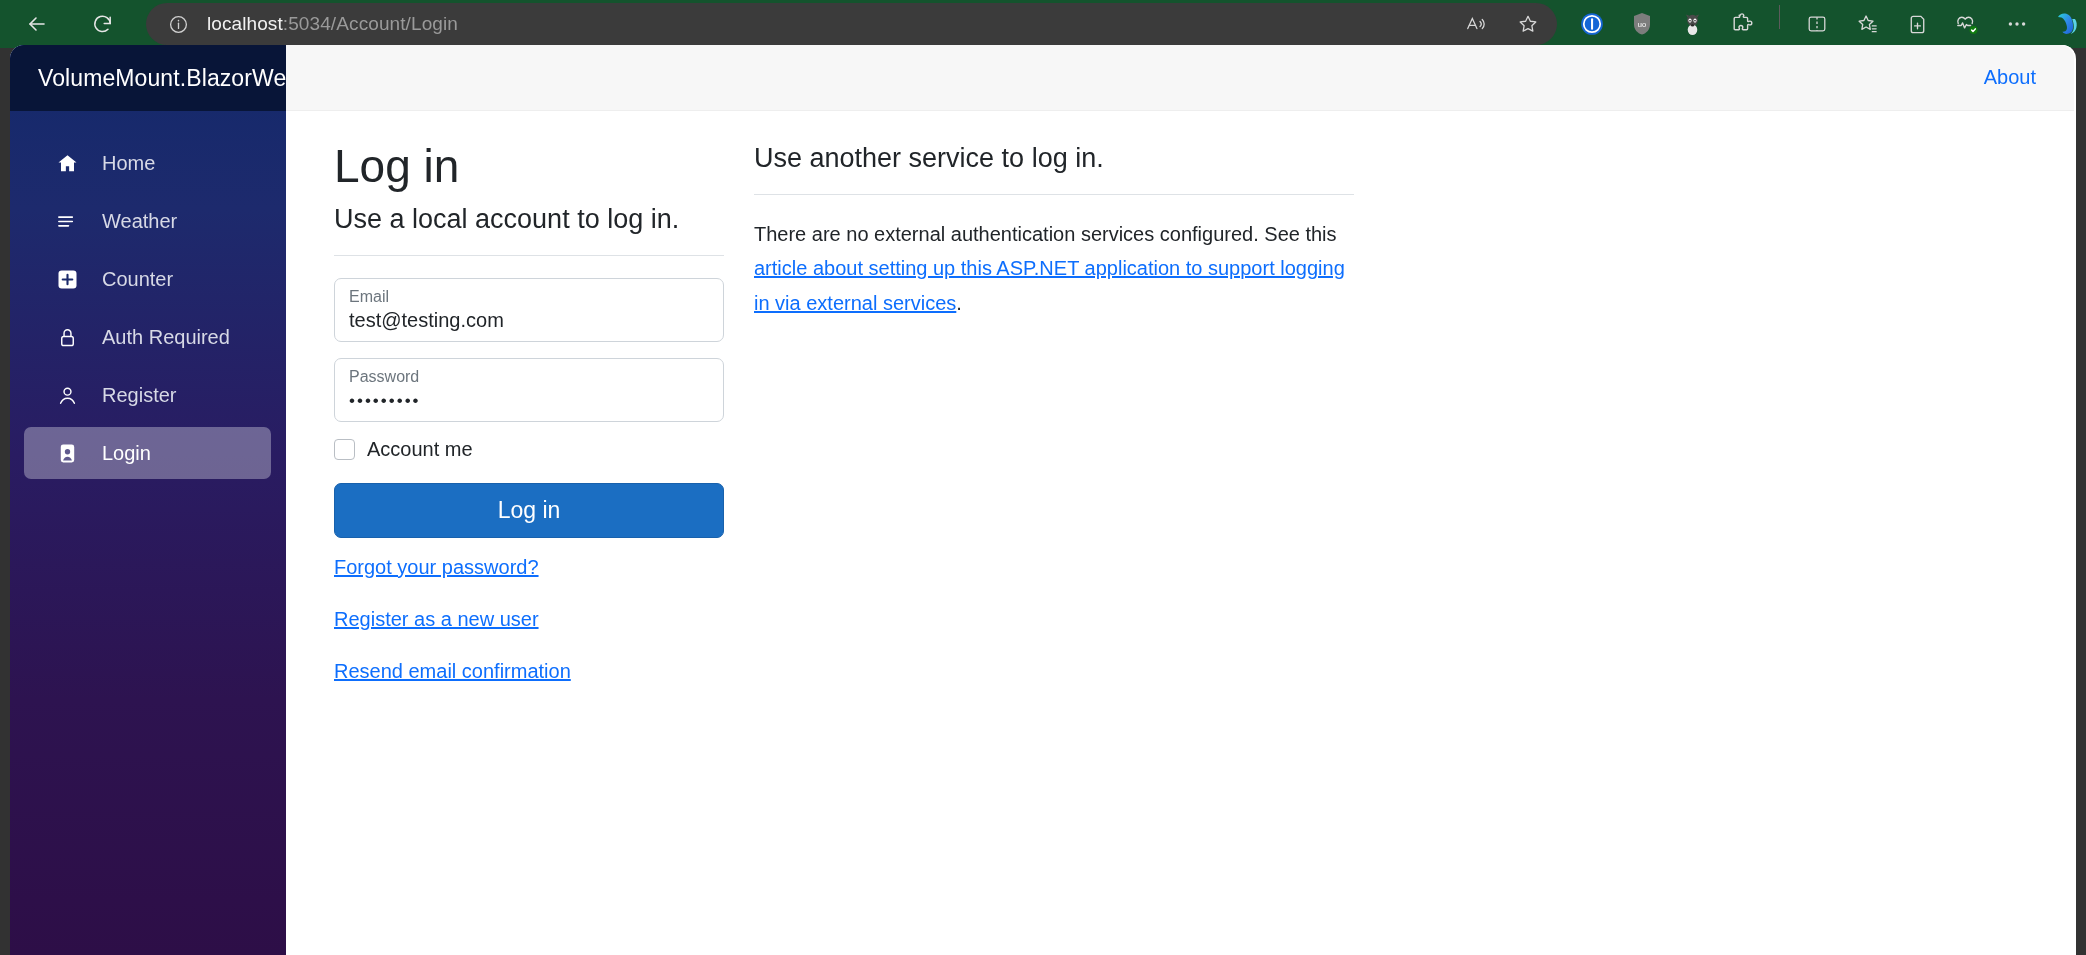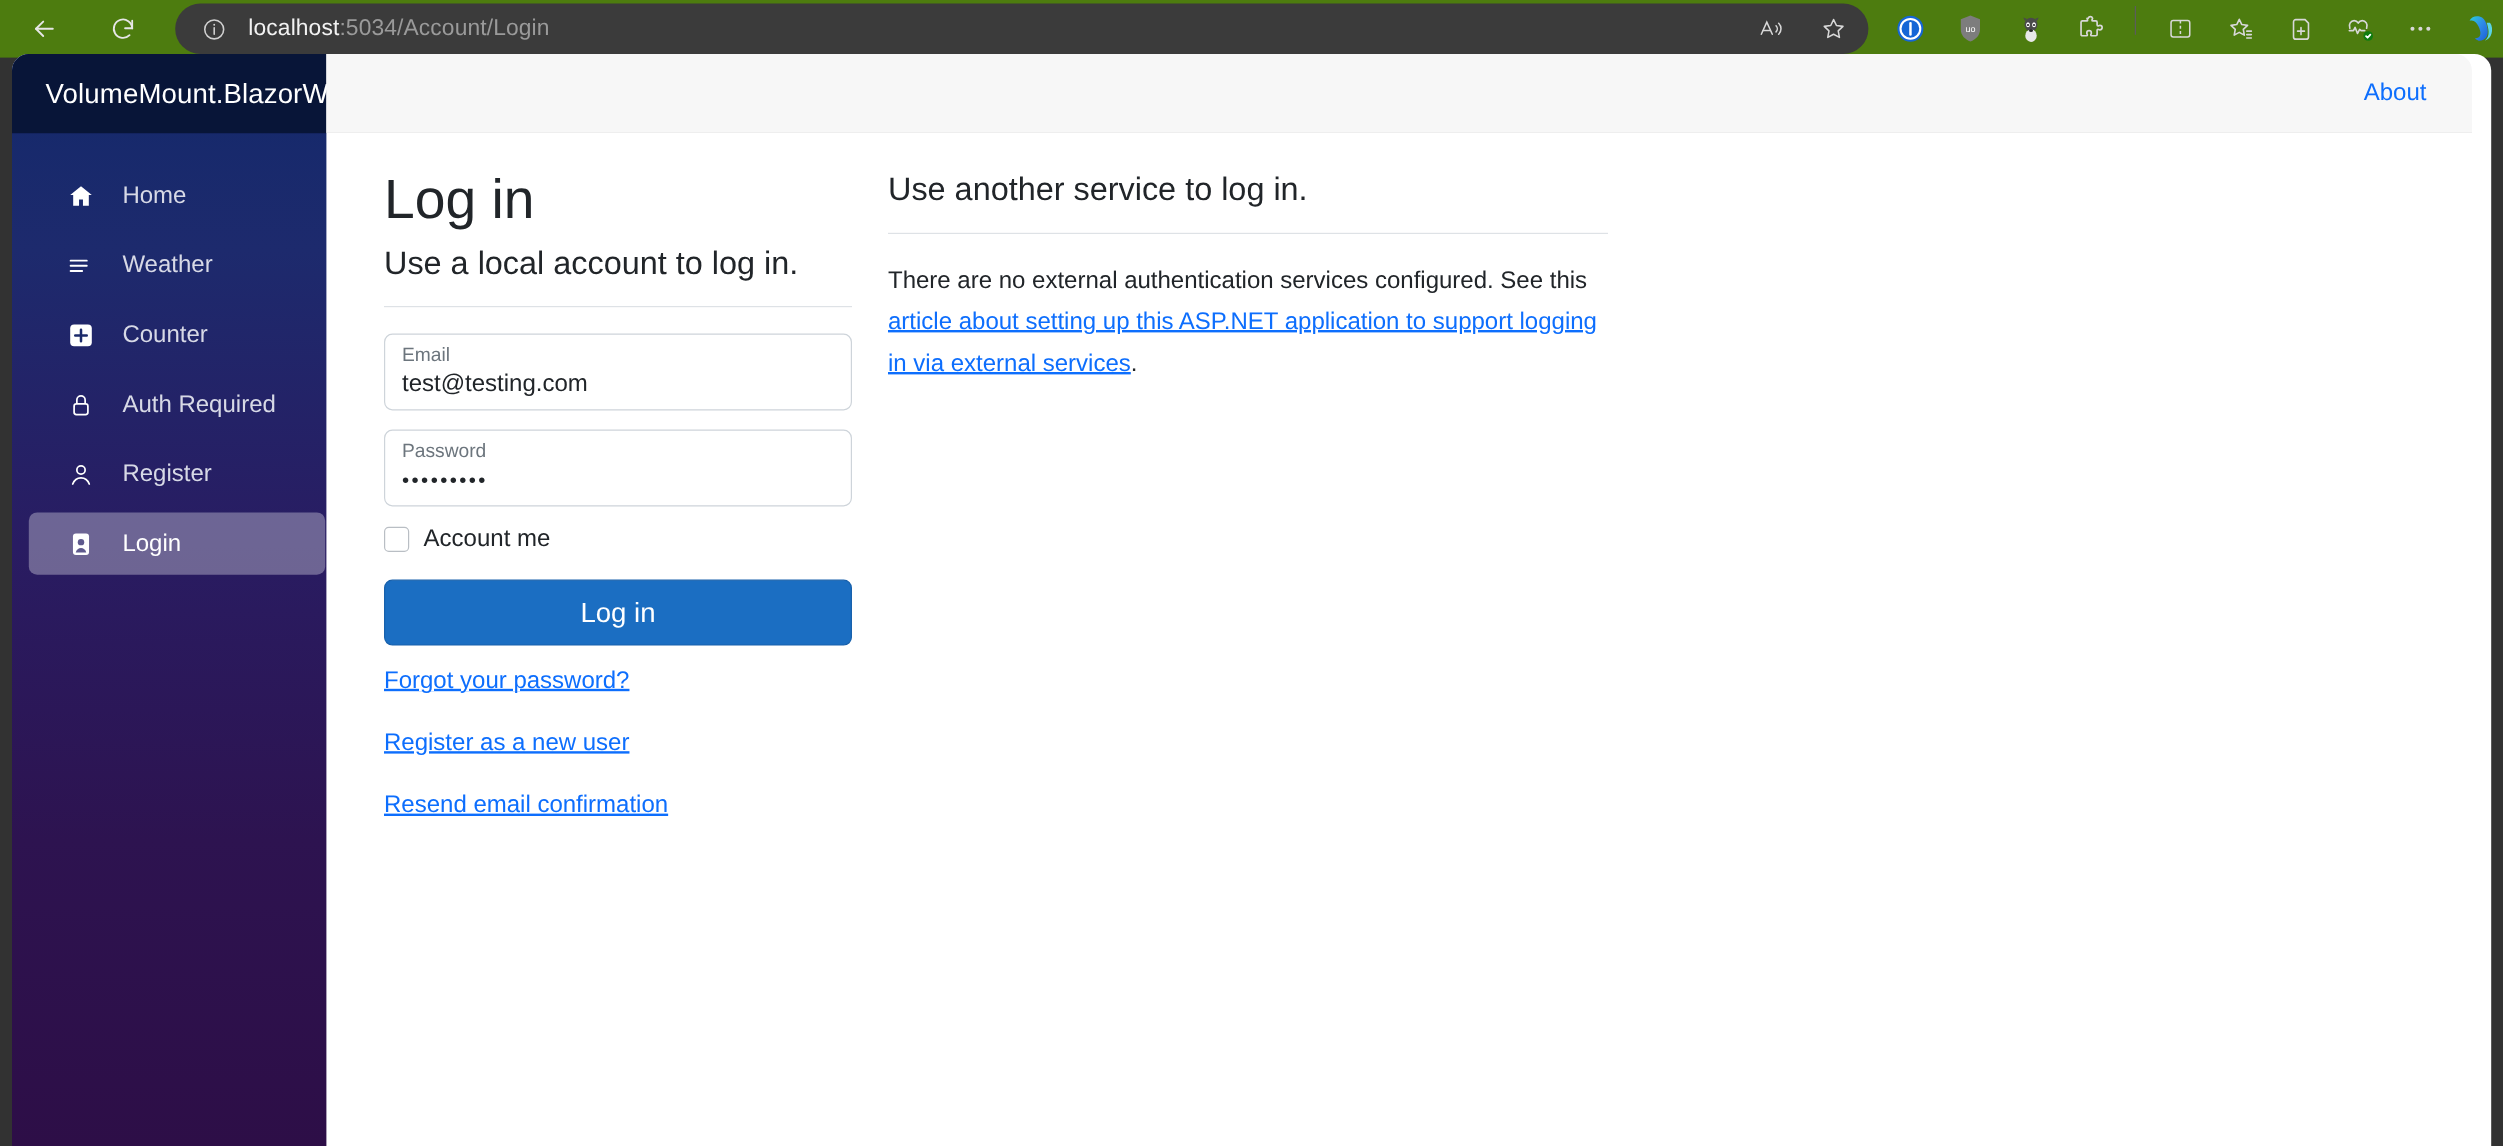--- a/index.html
+++ b/index.html
@@ -7,21 +7,21 @@
     width: 2086px; height: 955px;
     background: #323232;
     font-family: "Liberation Sans", sans-serif;
     overflow: hidden;
   }
 
   
   .browser-chrome {
     position: absolute; top: 0; left: 0;
     width: 2086px; height: 48px;
-    background: #4d7c0f;
+    background: #14532d;
     display: flex; align-items: center;
   }
   .nav-btn {
     width: 44px; height: 44px;
     display: flex; align-items: center; justify-content: center;
     color: #e6e6e6;
   }
   .nav-btn svg { display: block; }
   #back-btn { margin-left: 16px; }
   #reload-btn { margin-left: 22px; }
@@ -107,21 +107,21 @@
     width: 26px; height: 26px;
     display: flex; align-items: center; justify-content: center;
     margin-right: 22px;
     flex: 0 0 auto;
     color: #ffffff;
   }
   .nav-label { white-space: nowrap; }
 
   
   .main {
-    position: absolute; left: 262px; top: 0;
+    position: absolute; left: 276px; top: 0;
     width: 1788px; height: 910px;
     background: #ffffff;
   }
   .topbar {
     height: 66px;
     background: #f7f7f7;
     border-bottom: 1px solid #eeeeee;
     display: flex; align-items: center; justify-content: flex-end;
     padding-right: 38px;
     border-top-right-radius: 14px;

